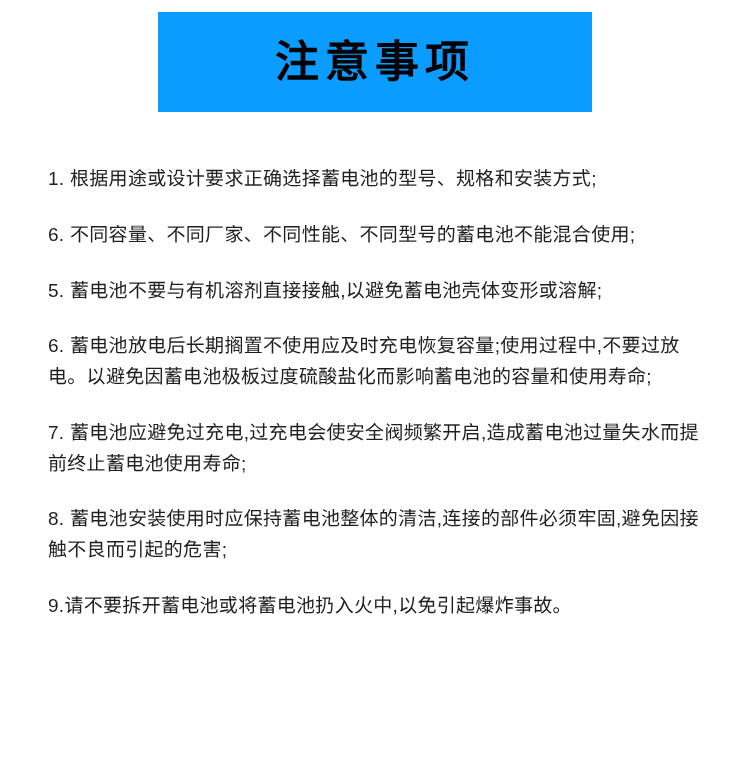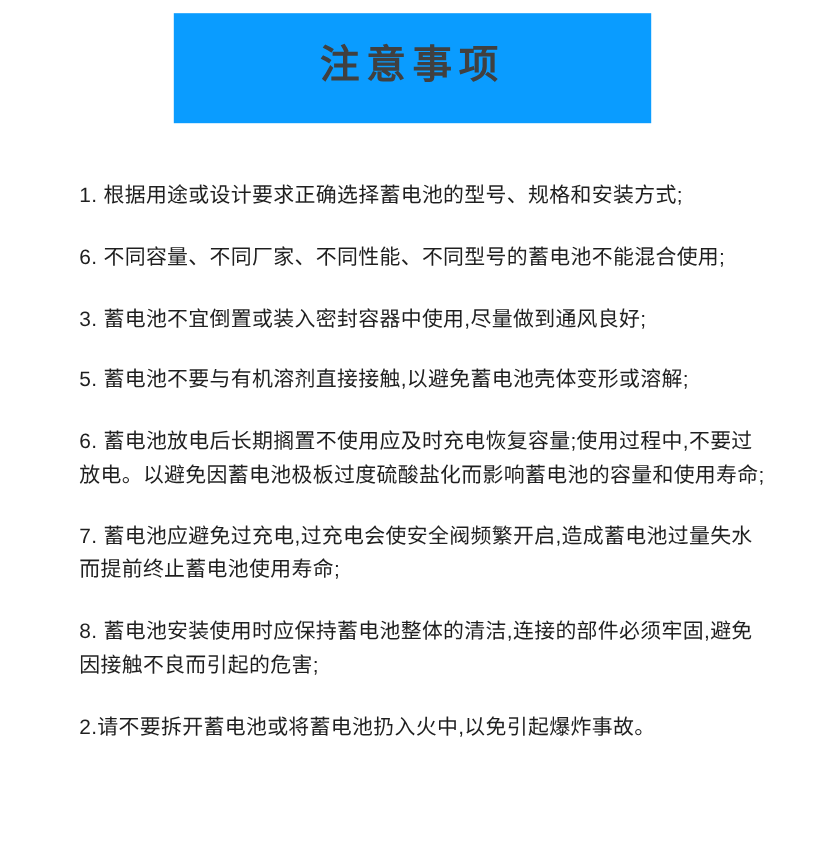--- a/index.html
+++ b/index.html
@@ -27,31 +27,30 @@
   }
   .title-banner {
     width: 434px;
     height: 100px;
     background: #0a9cff;
     display: flex;
     align-items: center;
     justify-content: center;
   }
   .title-text {
-    color: #404040;
-    font-size: 36px;
+    color: #000000;
+    font-size: 44px;
     font-weight: bold;
     letter-spacing: 6px;
     line-height: 1;
-    font-family: Liberation Mono, monospace;
+    font-family: Liberation Sans, sans-serif;
   }
   .notes {
     margin-top: 52px;
     padding: 0 48px 0 48px;
-    margin-left: 24px;
   }
   .note-item {
     font-size: 19px;
     line-height: 1.62;
     color: #1f1f1f;
     margin-bottom: 25px;
     letter-spacing: 0.3px;
     text-align: left;
   }
   .note-item:last-child {
@@ -65,21 +64,20 @@
 
   <div class="title-wrap">
     <div class="title-banner">
       <div class="title-text">注意事项</div>
     </div>
   </div>
 
   <div class="notes">
     <p class="note-item">1. 根据用途或设计要求正确选择蓄电池的型号、规格和安装方式;</p>
     <p class="note-item">6. 不同容量、不同厂家、不同性能、不同型号的蓄电池不能混合使用;</p>
-    <p class="note-item">3. 蓄电池不宜倒置或装入密封容器中使用,尽量做到通风良好;</p>
     <p class="note-item">5. 蓄电池不要与有机溶剂直接接触,以避免蓄电池壳体变形或溶解;</p>
     <p class="note-item">6. 蓄电池放电后长期搁置不使用应及时充电恢复容量;使用过程中,不要过放电。以避免因蓄电池极板过度硫酸盐化而影响蓄电池的容量和使用寿命;</p>
     <p class="note-item">7. 蓄电池应避免过充电,过充电会使安全阀频繁开启,造成蓄电池过量失水而提前终止蓄电池使用寿命;</p>
     <p class="note-item">8. 蓄电池安装使用时应保持蓄电池整体的清洁,连接的部件必须牢固,避免因接触不良而引起的危害;</p>
-    <p class="note-item">2.请不要拆开蓄电池或将蓄电池扔入火中,以免引起爆炸事故。</p>
+    <p class="note-item">9.请不要拆开蓄电池或将蓄电池扔入火中,以免引起爆炸事故。</p>
   </div>
 
 </div>
 
 </body></html>

